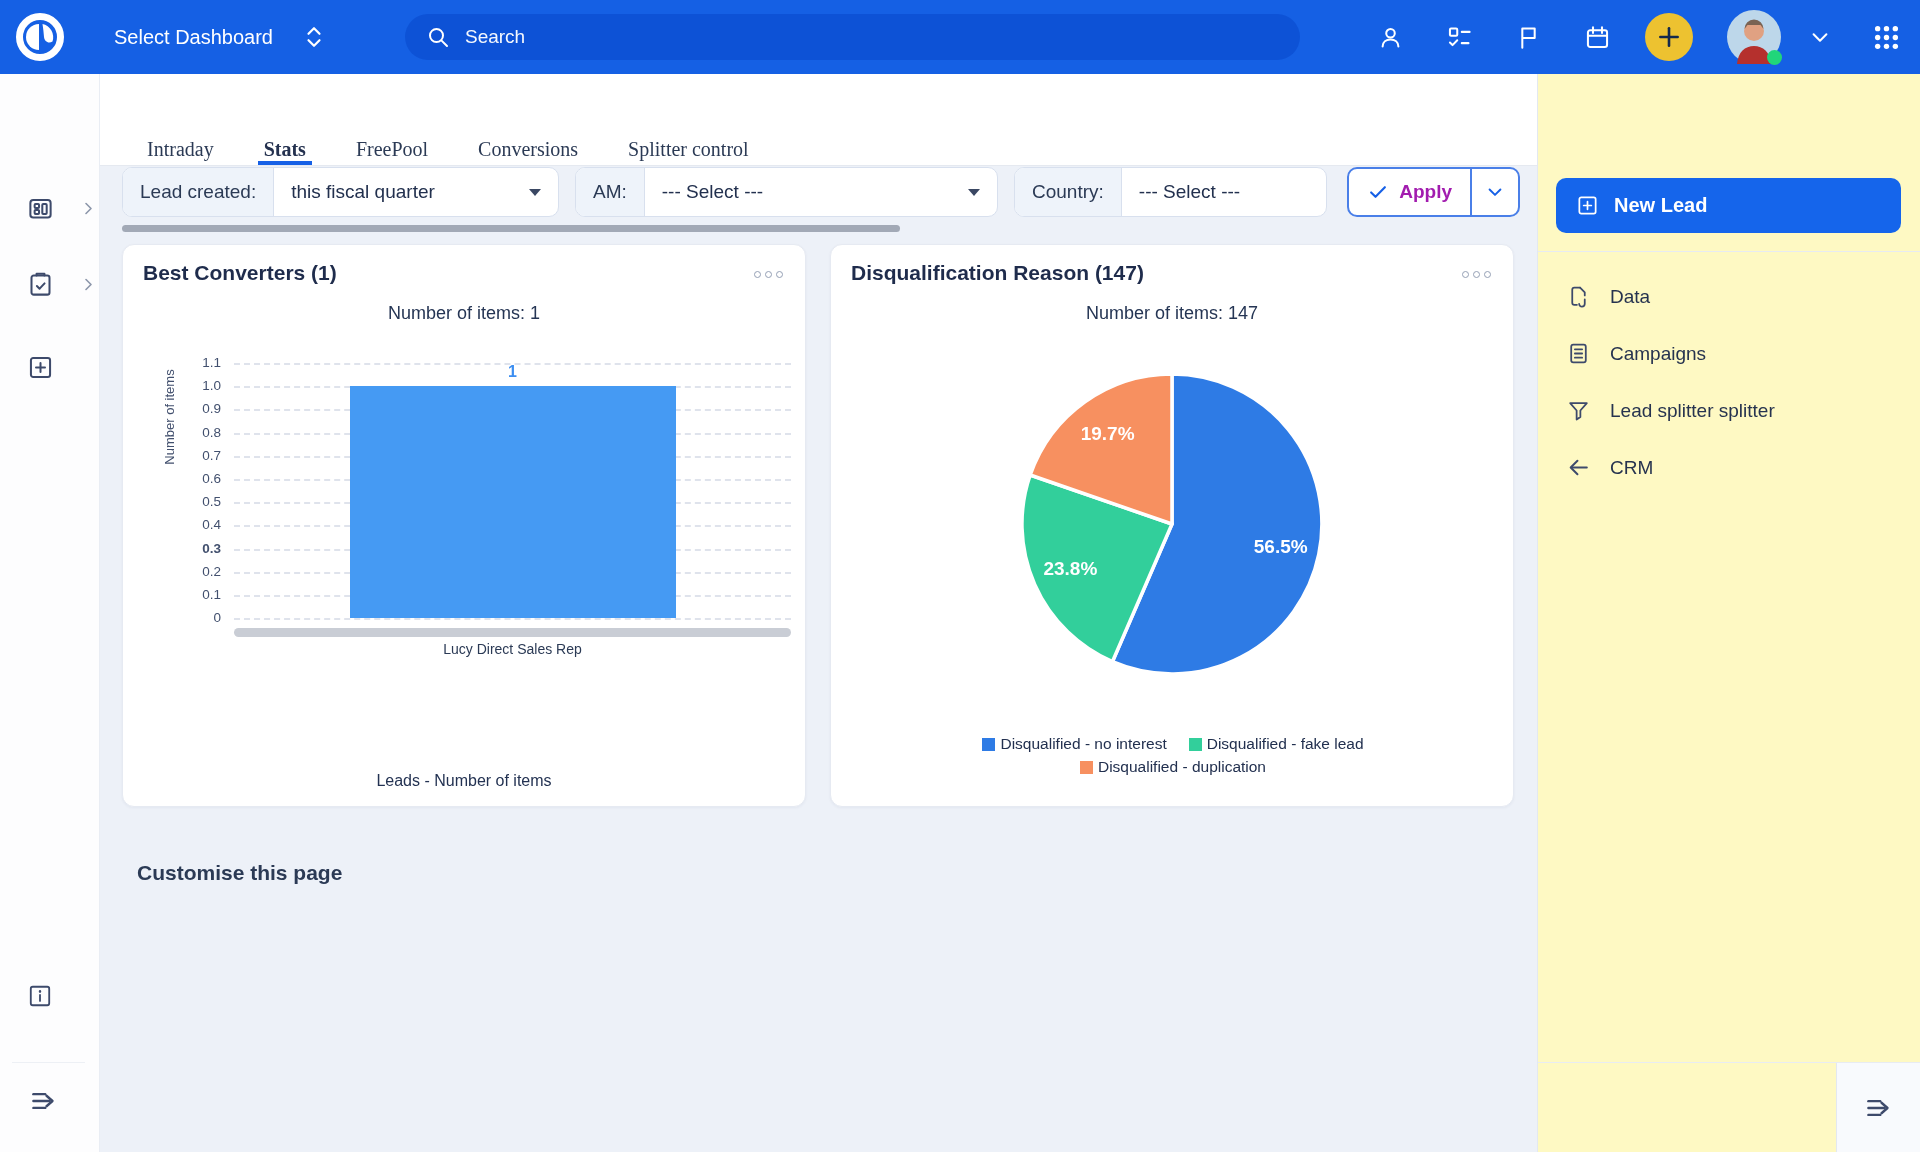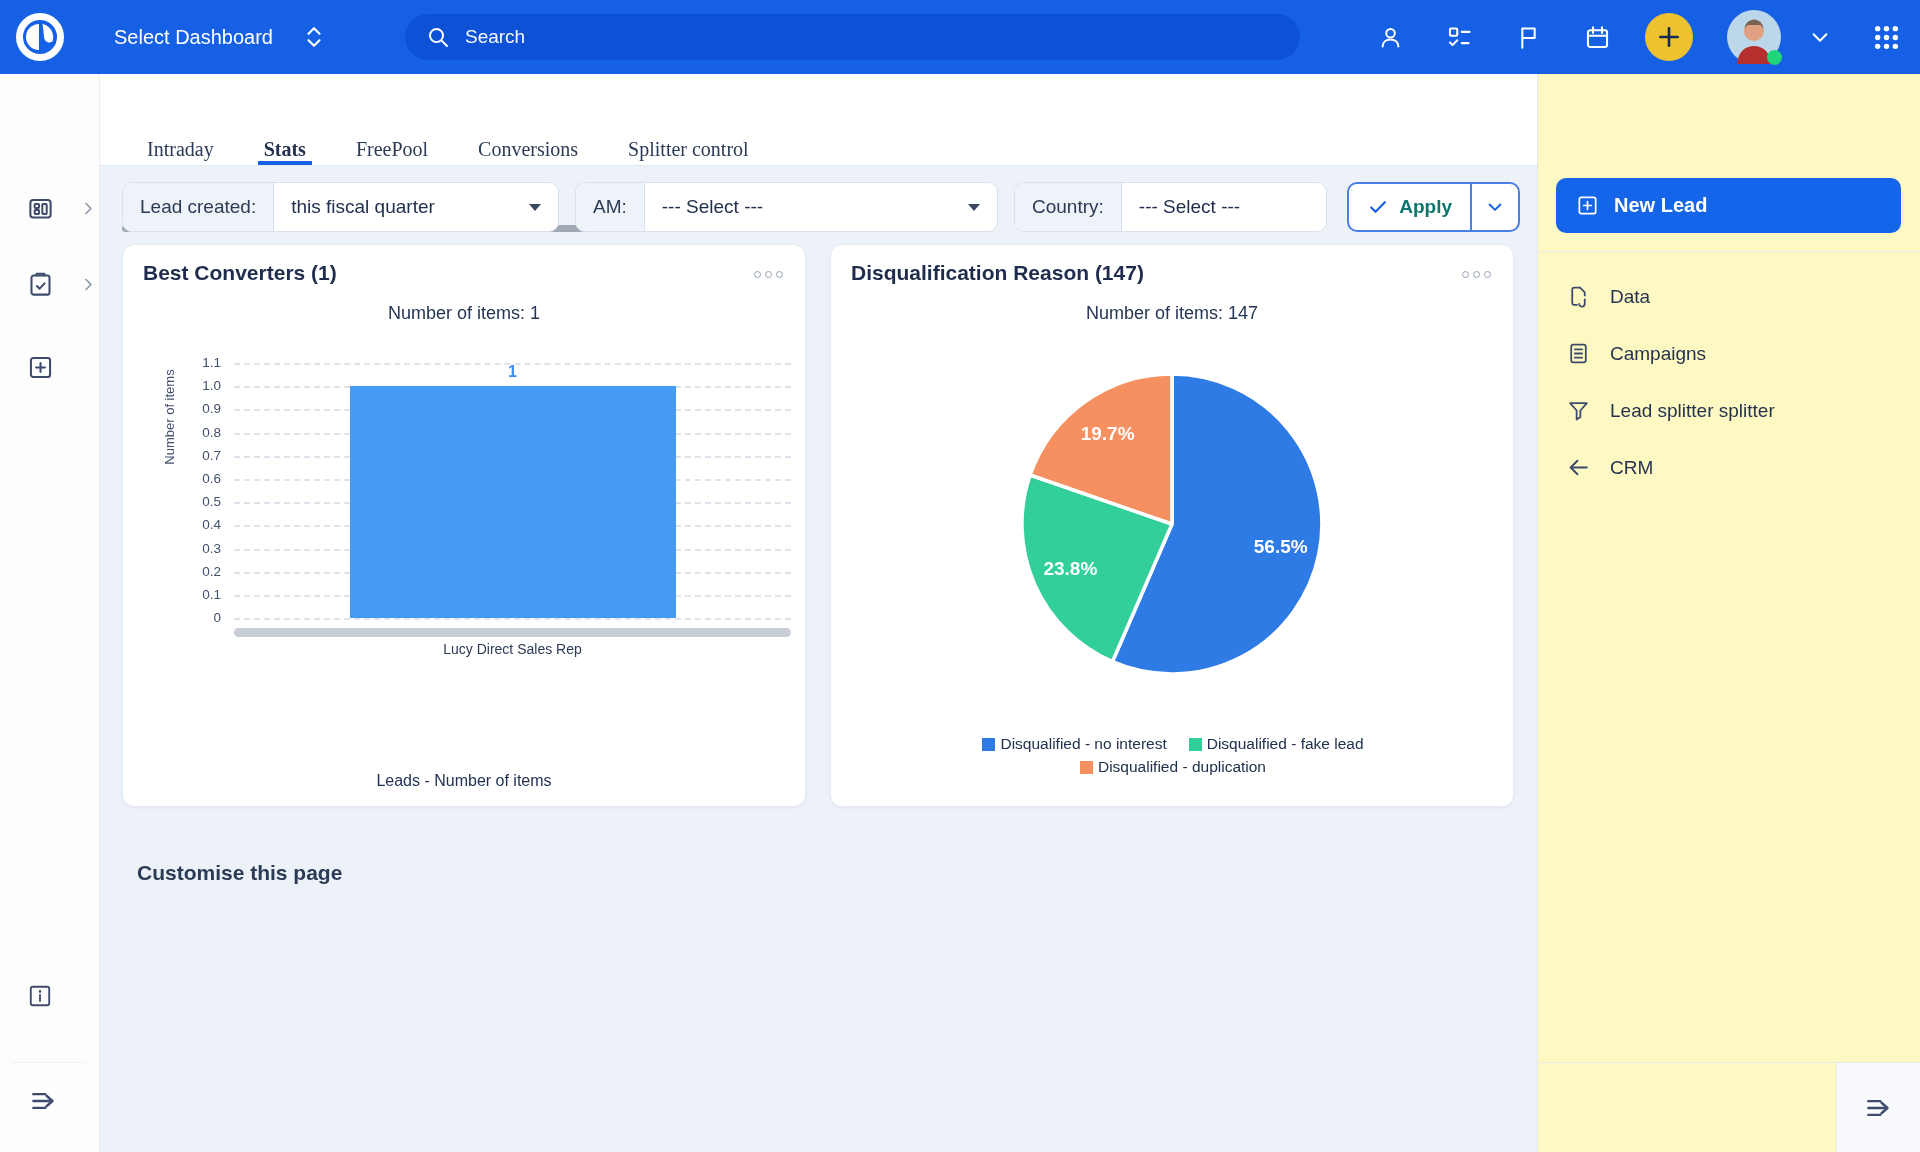--- a/index.html
+++ b/index.html
@@ -23,29 +23,29 @@
   .side-item { position:absolute; left:27px; color:#3d4a6b; cursor:pointer; }
   .side-chev { position:absolute; left:81px; color:#8d97ab; cursor:pointer; }
   .side-div { position:absolute; left:12px; right:14px; top:988px; border-top:1px solid #edf0f5; }
 
   
   .main { position:absolute; left:100px; top:74px; width:1437px; height:1078px; background:#edf1f8; }
   .tabstrip { height:92px; background:#fff; border-bottom:1px solid #e5e9f0; display:flex; align-items:flex-end; padding-left:41px; gap:38px;font-family:Liberation Serif, serif; }
   .tab { display:flex; align-items:center; font-size:20px; color:#2b3a55; border-bottom:4px solid transparent; padding:0 6px; cursor:pointer; font-weight:500; white-space:nowrap; }
   .tab.active { border-bottom-color:#1660e6; font-weight:700; color:#24314f; }
 
-  .filterrow { display:flex; align-items:flex-start; margin:16px 17px 0 22px; gap:20px; height:35px; }
+  .filterrow { display:flex; align-items:flex-end; margin:16px 17px 0 22px; gap:20px; height:35px; }
   .pills-holder { display:flex; gap:16px; flex:1; min-width:0; overflow:hidden; height:50px; }
   .pill { display:flex; align-items:stretch; height:50px; border:1px solid #d8e0ee; border-radius:10px; background:#fff; overflow:hidden; flex:none; }
   .pill-grow { flex:1; min-width:0; }
   .pill-label { display:flex; align-items:center; padding:0 17px; background:#eef3fa; color:#2b3a55; font-size:19px; border-right:1px solid #d8e0ee; white-space:nowrap; }
   .pill-value { display:flex; align-items:center; justify-content:space-between; gap:14px; padding:0 17px; color:#22304e; font-size:19px; white-space:nowrap; flex:1; cursor:pointer; }
   .caret { width:0; height:0; border-left:6px solid transparent; border-right:6px solid transparent; border-top:7px solid #3a4763; flex:none; }
   .apply-group { display:flex; align-items:stretch; height:50px; border:2px solid #4a7fe8; border-radius:10px; background:#fff; overflow:hidden; flex:none; }
-  .apply-main { display:flex; align-items:center; gap:10px; padding:0 18px; background:none; border:none; color:#0f766e; font-size:19px; font-weight:700; font-family:inherit; cursor:pointer; }
+  .apply-main { display:flex; align-items:center; gap:10px; padding:0 18px; background:none; border:none; color:#a21caf; font-size:19px; font-weight:700; font-family:inherit; cursor:pointer; }
   .apply-sep { width:2px; background:#4a7fe8; }
   .apply-chev { width:46px; display:flex; align-items:center; justify-content:center; background:none; border:none; color:#1660e6; cursor:pointer; }
   .scrollthumb { margin:8px 0 0 22px; width:778px; height:7px; border-radius:4px; background:#a2a9b6; cursor:pointer; }
 
   .cards { display:flex; gap:24px; padding:0 22px; margin-top:12px; }
   .card { position:relative; width:684px; height:563px; background:#fff; border:1px solid #e6eaf2; border-radius:12px; box-shadow:0 1px 3px rgba(25,45,90,.05); }
   .card-title { position:absolute; left:20px; top:16px; font-size:21px; font-weight:700; color:#1f2c4c; }
   .kebab { position:absolute; right:22px; top:26px; display:flex; gap:4px; cursor:pointer; background:none; border:none; }
   .kebab i { width:7px; height:7px; border:1.6px solid #95a0b5; border-radius:50%; display:block; }
   .card-sub { position:absolute; left:0; right:0; top:58px; text-align:center; font-size:18px; color:#253554; }
@@ -298,21 +298,21 @@
       <div class="card-sub">Number of items: 1</div>
       <div>
           <div class="ylabel">Number of items</div>
           <div class="gridline" style="left: 111px; width: 557px; top: 373px;"></div>
           <div class="ytick" style="left: 48px; top: 365px;">0</div>
           <div class="gridline" style="left: 111px; width: 557px; top: 349.8px;"></div>
           <div class="ytick" style="left: 48px; top: 341.8px;">0.1</div>
           <div class="gridline" style="left: 111px; width: 557px; top: 326.6px;"></div>
           <div class="ytick" style="left: 48px; top: 318.6px;">0.2</div>
           <div class="gridline" style="left: 111px; width: 557px; top: 303.5px;"></div>
-          <div class="ytick" style="left: 48px; top: 295.5px;">0.3</div>
+          <div class="ytick" style="left: 48px; top: 295.5px; font-weight: bold;">0.3</div>
           <div class="gridline" style="left: 111px; width: 557px; top: 280.3px;"></div>
           <div class="ytick" style="left: 48px; top: 272.3px;">0.4</div>
           <div class="gridline" style="left: 111px; width: 557px; top: 257.1px;"></div>
           <div class="ytick" style="left: 48px; top: 249.1px;">0.5</div>
           <div class="gridline" style="left: 111px; width: 557px; top: 233.9px;"></div>
           <div class="ytick" style="left: 48px; top: 225.9px;">0.6</div>
           <div class="gridline" style="left: 111px; width: 557px; top: 210.7px;"></div>
           <div class="ytick" style="left: 48px; top: 202.7px;">0.7</div>
           <div class="gridline" style="left: 111px; width: 557px; top: 187.5px;"></div>
           <div class="ytick" style="left: 48px; top: 179.5px;">0.8</div>

